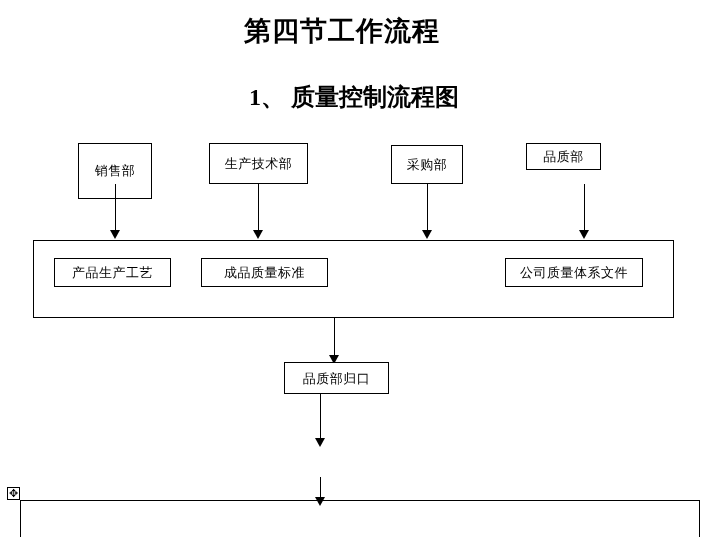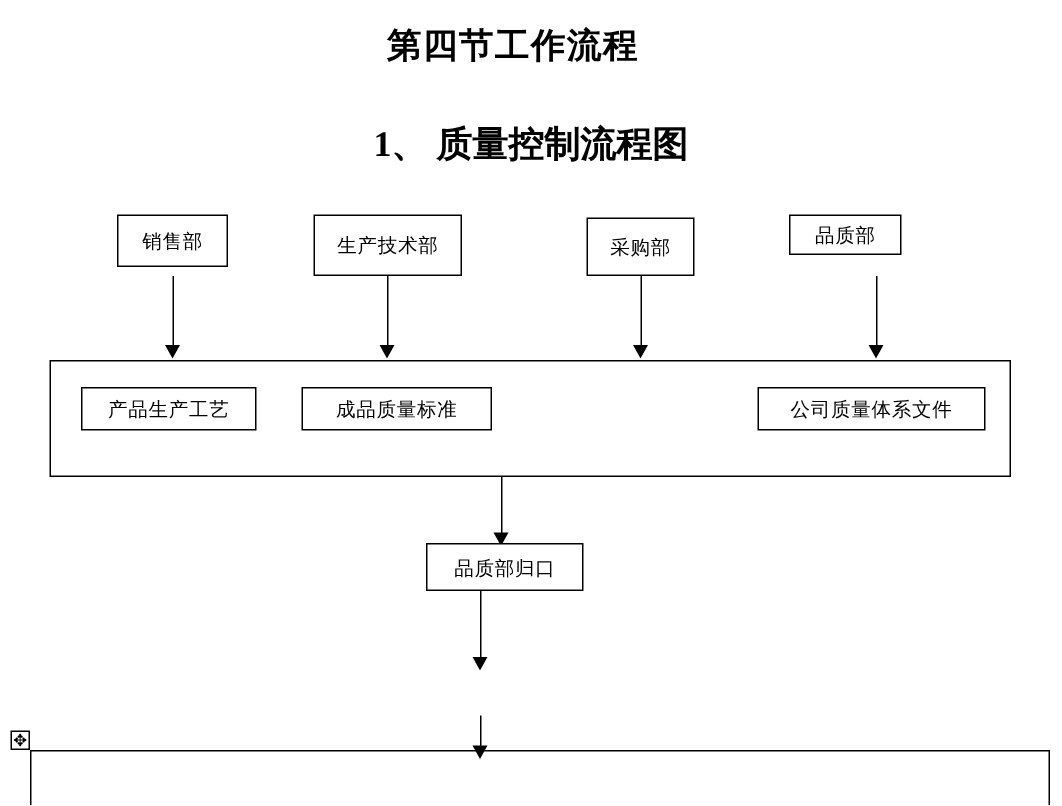--- a/index.html
+++ b/index.html
@@ -21,21 +21,21 @@
   }
 
   
   .doc-title {
     position: absolute;
     left: 0;
     top: 14px;
     width: 684px;
     text-align: center;
     font-family: "Liberation Serif", "DejaVu Serif", serif;
-    font-size: 23px;
+    font-size: 27px;
     font-weight: bold;
     letter-spacing: 1px;
     line-height: 34px;
     white-space: nowrap;
   }
   .doc-subtitle {
     position: absolute;
     left: 0;
     top: 84px;
     width: 708px;
@@ -117,21 +117,21 @@
   }
 </style>
 </head>
 <body>
 
 <div id="page">
 
   <div class="doc-title">第四节工作流程</div>
   <div class="doc-subtitle">1、  质量控制流程图</div>
 
-  <div class="node" style="left:78px; top:143px; width:74px; height:35px;">
+  <div class="node" style="left:78px; top:143px; width:74px; height:56px;font-family:Liberation Mono, monospace;">
     <span>销售部</span>
   </div>
   <div class="node" style="left:209px; top:143px; width:99px; height:41px;">
     <span>生产技术部</span>
   </div>
   <div class="node" style="left:391px; top:145px; width:72px; height:39px;">
     <span>采购部</span>
   </div>
   <div class="node" style="left:526px; top:143px; width:75px; height:27px;">
     <span>品质部</span>
@@ -150,21 +150,21 @@
   <div class="arrowhead" style="left:579px; top:230px;"></div>
 
   <div class="group-box" style="left:33px; top:240px; width:641px; height:78px;"></div>
 
   <div class="node" style="left:54px; top:258px; width:117px; height:29px;">
     <span>产品生产工艺</span>
   </div>
   <div class="node" style="left:201px; top:258px; width:127px; height:29px;">
     <span>成品质量标准</span>
   </div>
-  <div class="node" style="left:505px; top:258px; width:152px; height:29px;">
+  <div class="node" style="left:505px; top:258px; width:138px; height:29px;">
     <span>公司质量体系文件</span>
   </div>
 
   <div class="vline" style="left:334px; top:318px; height:42px;"></div>
   <div class="arrowhead" style="left:329px; top:355px;"></div>
 
   <div class="node" style="left:284px; top:362px; width:105px; height:32px;">
     <span>品质部归口</span>
   </div>
 

